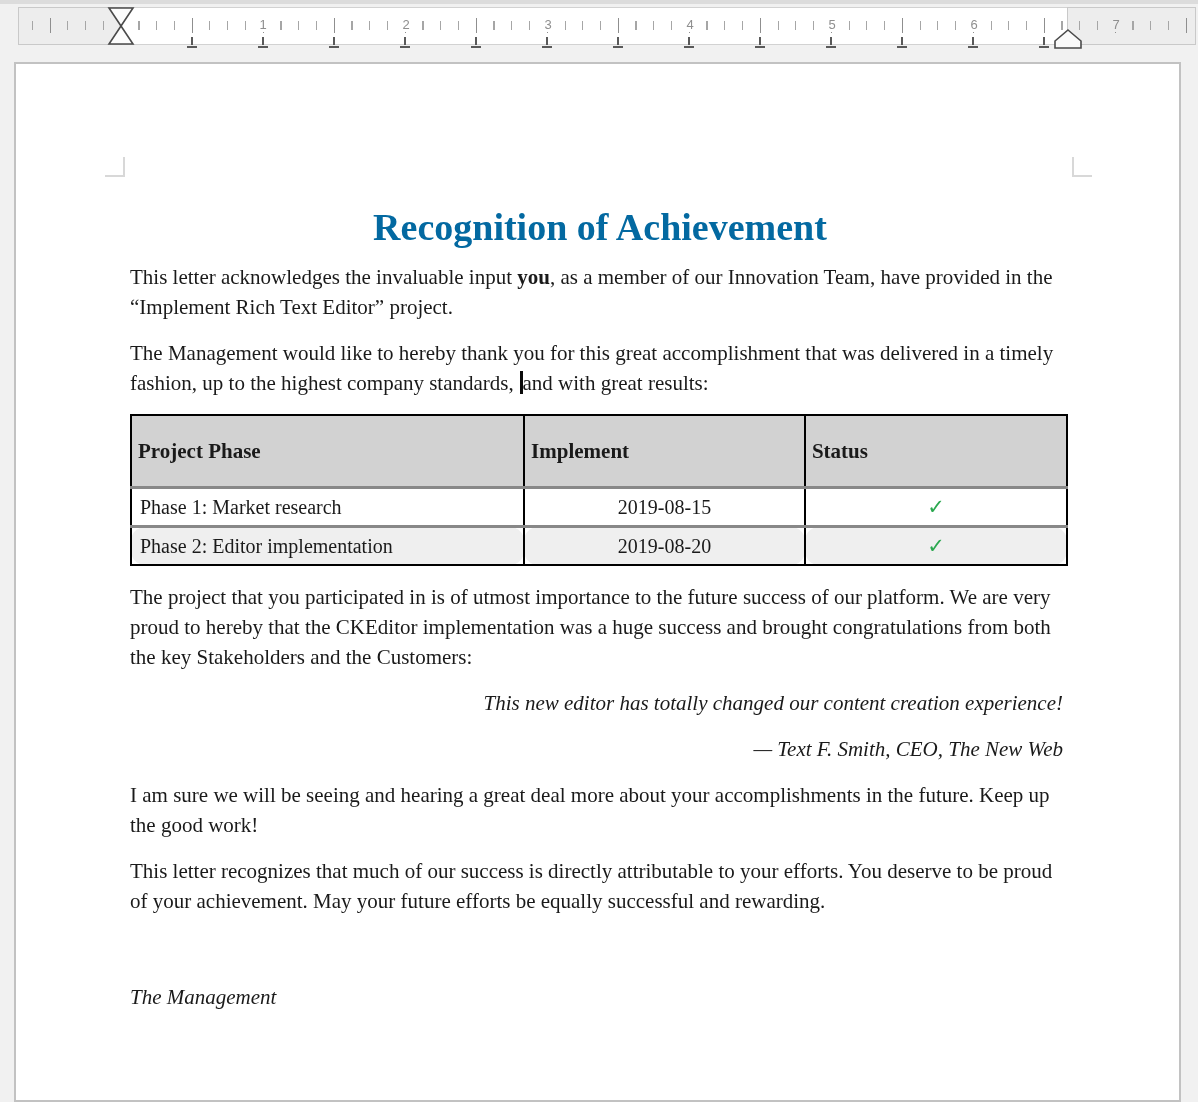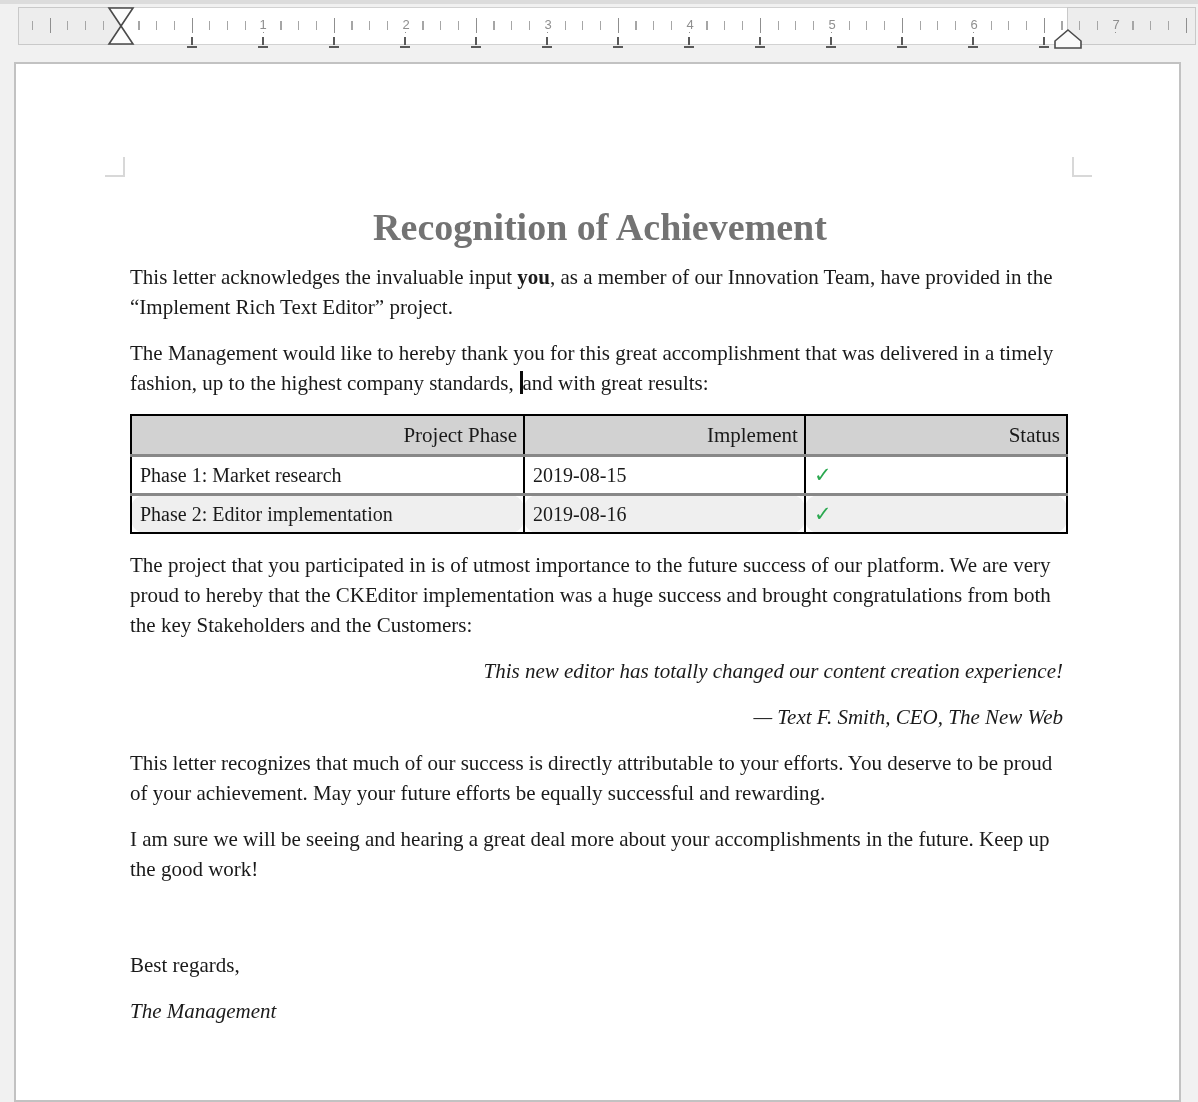--- a/index.html
+++ b/index.html
@@ -52,49 +52,49 @@
   .corner-mark.tr{left:1056px;top:93px;border-left:2px solid #d8d8d8;border-bottom:2px solid #d8d8d8;}
   
   .doc-content{
     position:absolute;left:114px;top:0;width:940px;
     padding-top:138px;
     color:#1a1a1a;font-size:21px;line-height:30px;
   }
   h1.doc-title{
     margin:0 0 10px 0;text-align:center;
     font-size:38px;line-height:50px;font-weight:700;
-    color:#737373; 
+    color:#0369a1; 
   }
   .doc-content p{margin:0 7px 16px 0;}
   .quote-line{text-align:right;font-style:italic;}
   .caret{
     display:inline-block;width:2.5px;height:23px;background:#0a0a0a;
     vertical-align:-4px;margin:0 0 0 1px;
   }
   .spacer{height:50px;}
   
   table.project-table{
     width:938px;border-collapse:collapse;
     margin:0 0 16px 0;
     border:2px solid #000;
   }
   .project-table th{
-    background:#d2d2d2;font-weight:400;font-size:21px;
-    text-align:right;padding:6px 6px;line-height:26px;
+    background:#d2d2d2;font-weight:700;font-size:21px;
+    text-align:left;padding:22px 6px;line-height:26px;
     border-left:2px solid #000;
   }
   .project-table td{
     font-size:20px;line-height:26px;padding:5px 8px;
     border-left:2px solid #000;border-top:3px solid #888888;
   }
   .project-table th:first-child,.project-table td:first-child{border-left:none;}
   .project-table col.c-phase{width:42%;}
   .project-table col.c-deadline{width:30%;}
   .project-table col.c-status{width:28%;}
-  .project-table td.center{}
+  .project-table td.center{text-align:center;}
   .project-table tr.alt td{background:#efefef;border-radius:14px;}
   .status-check{
     font-family:"DejaVu Sans",sans-serif;font-weight:700;font-size:21px;
     color:#2aa84f; 
   }
   .sig{font-style:italic;}
 </style>
 </head>
 <body>
 
@@ -162,34 +162,33 @@
         <th>Implement</th>
         <th>Status</th>
       </tr>
       <tr>
         <td>Phase 1: Market research</td>
         <td class="center">2019-08-15</td>
         <td class="center"><span class="status-check">✓</span></td>
       </tr>
       <tr class="alt">
         <td>Phase 2: Editor implementation</td>
-        <td class="center">2019-08-16</td>
+        <td class="center">2019-08-20</td>
         <td class="center"><span class="status-check">✓</span></td>
       </tr>
     </tbody>
       </table>
 
     <p>The project that you participated in is of utmost importance to the future success of our platform. We are very proud to hereby that the CKEditor implementation was a huge success and brought congratulations from both the key Stakeholders and the Customers:</p>
 
     <p class="quote-line">This new editor has totally changed our content creation experience!</p>
     <p class="quote-line">— Text F. Smith, CEO, The New Web</p>
 
+    <p>I am sure we will be seeing and hearing a great deal more about your accomplishments in the future. Keep up the good work!</p>
+
     <p>This letter recognizes that much of our success is directly attributable to your efforts. You deserve to be proud of your achievement. May your future efforts be equally successful and rewarding.</p>
-
-    <p>I am sure we will be seeing and hearing a great deal more about your accomplishments in the future. Keep up the good work!</p>
 
     <div class="spacer"></div>
 
-    <p>Best regards,</p>
     <p class="sig">The Management</p>
 
   </div>
 </div>
 
 </body></html>

